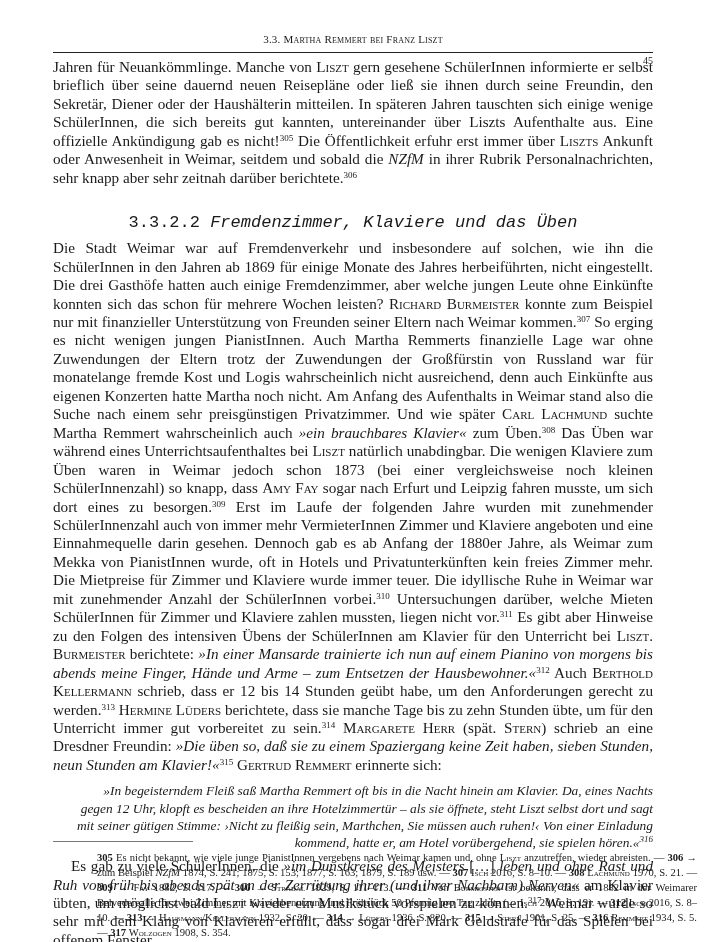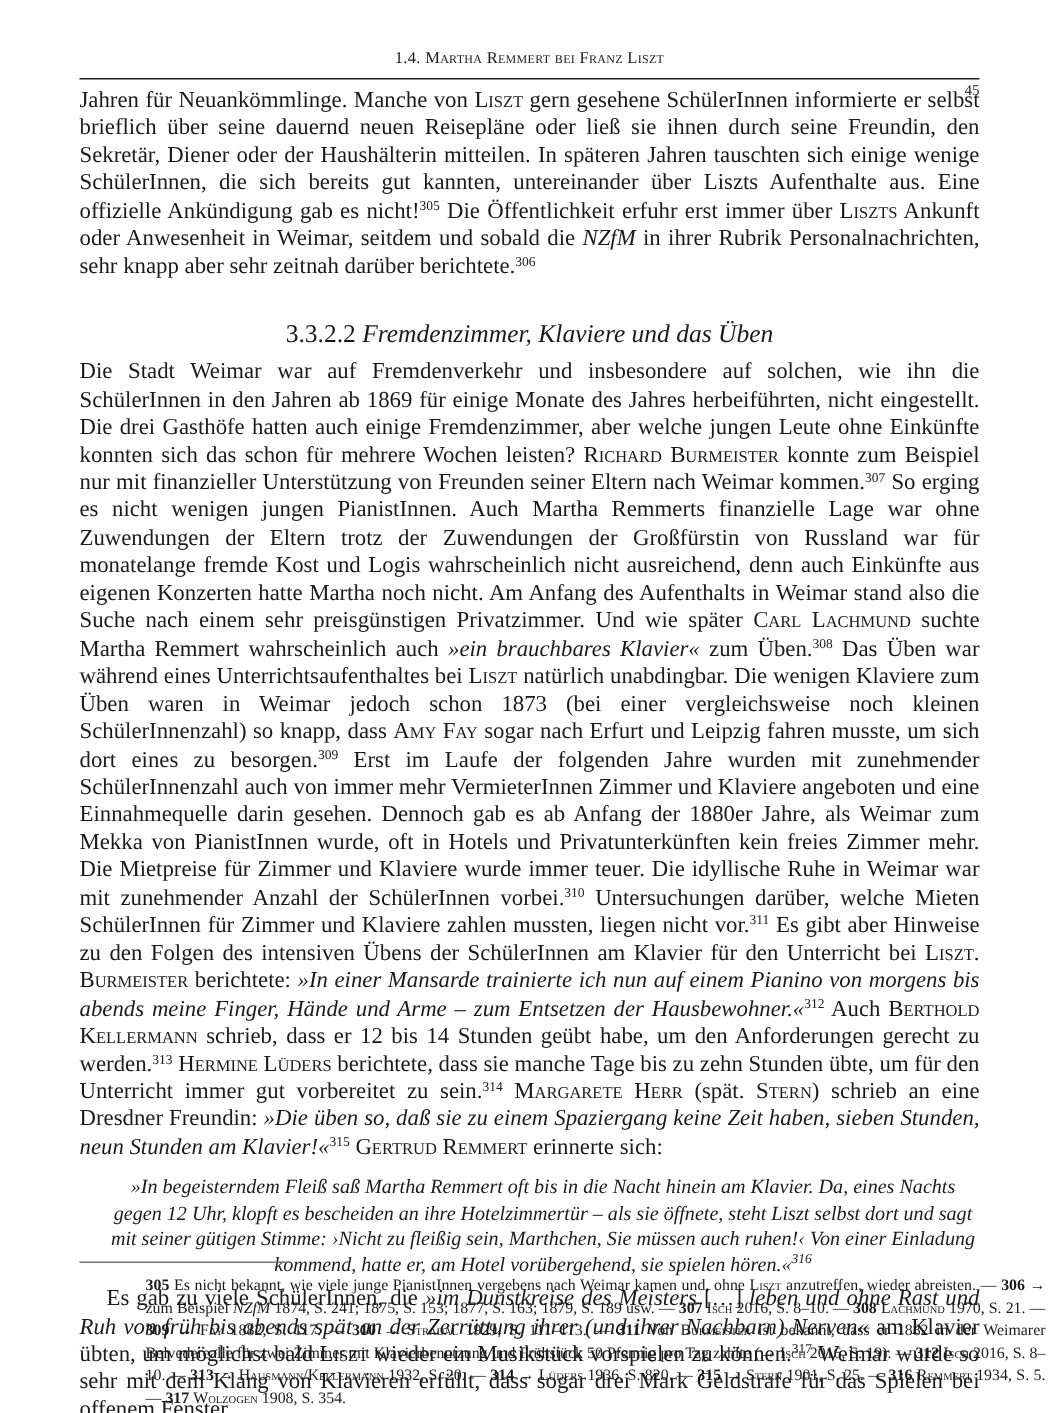--- a/index.html
+++ b/index.html
@@ -9,38 +9,38 @@
   .running-head { position: absolute; top: 30px; left: 0; width: 600px; height: 22px;
                   border-bottom: 1.2px solid #222; }
   .rh-title { position: absolute; left: 0; right: 0; top: 3px; text-align: center;
               font-size: 11px; letter-spacing: 0.2px; font-variant: small-caps; }
   .rh-num { position: absolute; right: 0; top: 1px; font-size: 10px; margin-top: 24px; }
   .body { position: absolute; top: 58px; left: 0; width: 600px;
           font-size: 15.2px; line-height: 18.45px; text-align: justify; hyphens: manual; }
   .body p { margin: 0; }
   .sc { font-variant: small-caps; }
   sup { font-size: 9px; line-height: 0; vertical-align: 5px; }
-  .heading { text-align: center; font-size: 17px; margin: 26px 0 6px 0; line-height: 20px; }
+  .heading { text-align: center; font-size: 17px; margin: 26px 0 6px 0; line-height: 20px; font-family: Liberation Mono, monospace; }
   .heading .it { font-style: italic; }
   .quote { margin: 8px 0 6px 18px; font-style: italic; font-size: 13.4px; line-height: 17.2px;
-           text-align: center; }
+           text-align: right; }
   .indent { text-indent: 18px; }
   em { }
   .fn-rule { position: absolute; top: 841px; left: 0; width: 140px; border-top: 1.5px solid #777; }
   .footnotes { position: absolute; top: 850px; left: 0; width: 600px; font-size: 10.6px;
                line-height: 15px; text-align: justify; margin-left: 44px; }
   .footnotes b { font-weight: bold; }
 </style>
 </head>
 <body>
 
 <div class="page">
 
   <div class="running-head">
-    <span class="rh-title">1.4. Martha Remmert bei Franz Liszt</span>
+    <span class="rh-title">3.3. Martha Remmert bei Franz Liszt</span>
     <span class="rh-num">45</span>
   </div>
 
   <div class="body">
 
     <p><span>Jahren für Neuankömmlinge. Manche von </span><span class="sc">Liszt</span><span> gern gesehene SchülerInnen informierte er selbst brieflich über seine dauernd neuen Reisepläne oder ließ sie ihnen durch seine Freundin, den Sekretär, Diener oder der Haushälterin mitteilen. In späteren Jahren tauschten sich einige wenige SchülerIn­nen, die sich bereits gut kannten, untereinander über Liszts Aufenthalte aus. Eine offizielle Ankündi­gung gab es nicht!</span><sup>305</sup><span> Die Öffentlichkeit erfuhr erst immer über </span><span class="sc">Liszts</span><span> Ankunft oder Anwesenheit in Weimar, seitdem und sobald die </span><em>NZfM</em><span> in ihrer Rubrik Personalnachrichten, sehr knapp aber sehr zeitnah darüber berichtete.</span><sup>306</sup></p>
 
     <div class="heading"><span>3.3.2.2</span> <span class="it">Fremdenzimmer, Klaviere und das Üben</span></div>
 
     <p><span>Die Stadt Weimar war auf Fremdenverkehr und insbesondere auf solchen, wie ihn die SchülerInnen in den Jahren ab 1869 für einige Monate des Jahres herbeiführten, nicht eingestellt. Die drei Gasthöfe hatten auch einige Fremdenzimmer, aber welche jungen Leute ohne Einkünfte konnten sich das schon für mehrere Wochen leisten? </span><span class="sc">Richard Burmeister</span><span> konnte zum Beispiel nur mit finanzieller Unterstützung von Freunden seiner Eltern nach Weimar kommen.</span><sup>307</sup><span> So erging es nicht wenigen jun­gen PianistInnen. Auch Martha Remmerts finanzielle Lage war ohne Zuwendungen der Eltern trotz der Zuwendungen der Großfürstin von Russland war für monatelange fremde Kost und Logis wahr­scheinlich nicht ausreichend, denn auch Einkünfte aus eigenen Konzerten hatte Martha noch nicht. Am Anfang des Aufenthalts in Weimar stand also die Suche nach einem sehr preisgünstigen Privat­zimmer. Und wie später </span><span class="sc">Carl Lachmund</span><span> suchte Martha Remmert wahrscheinlich auch </span><em>»ein brauch­bares Klavier«</em><span> zum Üben.</span><sup>308</sup><span> Das Üben war während eines Unterrichtsaufenthaltes bei </span><span class="sc">Liszt</span><span> natür­lich unabdingbar. Die wenigen Klaviere zum Üben waren in Weimar jedoch schon 1873 (bei einer vergleichsweise noch kleinen SchülerInnenzahl) so knapp, dass </span><span class="sc">Amy Fay</span><span> sogar nach Erfurt und Leip­zig fahren musste, um sich dort eines zu besorgen.</span><sup>309</sup><span> Erst im Laufe der folgenden Jahre wurden mit zunehmender SchülerInnenzahl auch von immer mehr VermieterInnen Zimmer und Klaviere ange­boten und eine Einnahmequelle darin gesehen. Dennoch gab es ab Anfang der 1880er Jahre, als Wei­mar zum Mekka von PianistInnen wurde, oft in Hotels und Privatunterkünften kein freies Zimmer mehr. Die Mietpreise für Zimmer und Klaviere wurde immer teuer. Die idyllische Ruhe in Weimar war mit zunehmender Anzahl der SchülerInnen vorbei.</span><sup>310</sup><span> Untersuchungen darüber, welche Mieten SchülerInnen für Zimmer und Klaviere zahlen mussten, liegen nicht vor.</span><sup>311</sup><span> Es gibt aber Hinweise zu den Folgen des intensiven Übens der SchülerInnen am Klavier für den Unterricht bei </span><span class="sc">Liszt</span><span>. </span><span class="sc">Burmeis­ter</span><span> berichtete: </span><em>»In einer Mansarde trainierte ich nun auf einem Pianino von morgens bis abends mei­ne Finger, Hände und Arme – zum Entsetzen der Hausbewohner.«</em><sup>312</sup><span> Auch </span><span class="sc">Berthold Kellermann</span><span> schrieb, dass er 12 bis 14 Stunden geübt habe, um den Anforderungen gerecht zu werden.</span><sup>313</sup><span> </span><span class="sc">Hermine Lüders</span><span> berichtete, dass sie manche Tage bis zu zehn Stunden übte, um für den Unterricht immer gut vorbereitet zu sein.</span><sup>314</sup><span> </span><span class="sc">Margarete Herr</span><span> (spät. </span><span class="sc">Stern</span><span>) schrieb an eine Dresdner Freundin: </span><em>»Die üben so, daß sie zu einem Spaziergang keine Zeit haben, sieben Stunden, neun Stunden am Klavier!«</em><sup>315</sup><span> </span><span class="sc">Gertrud Remmert</span><span> erinnerte sich:</span></p>

